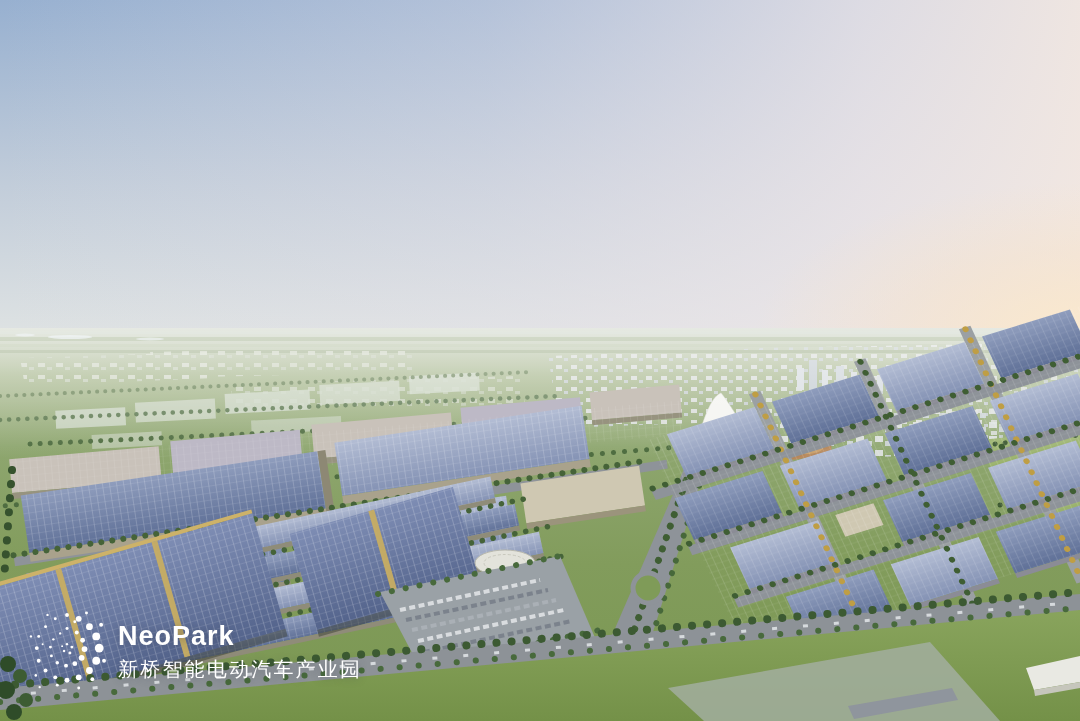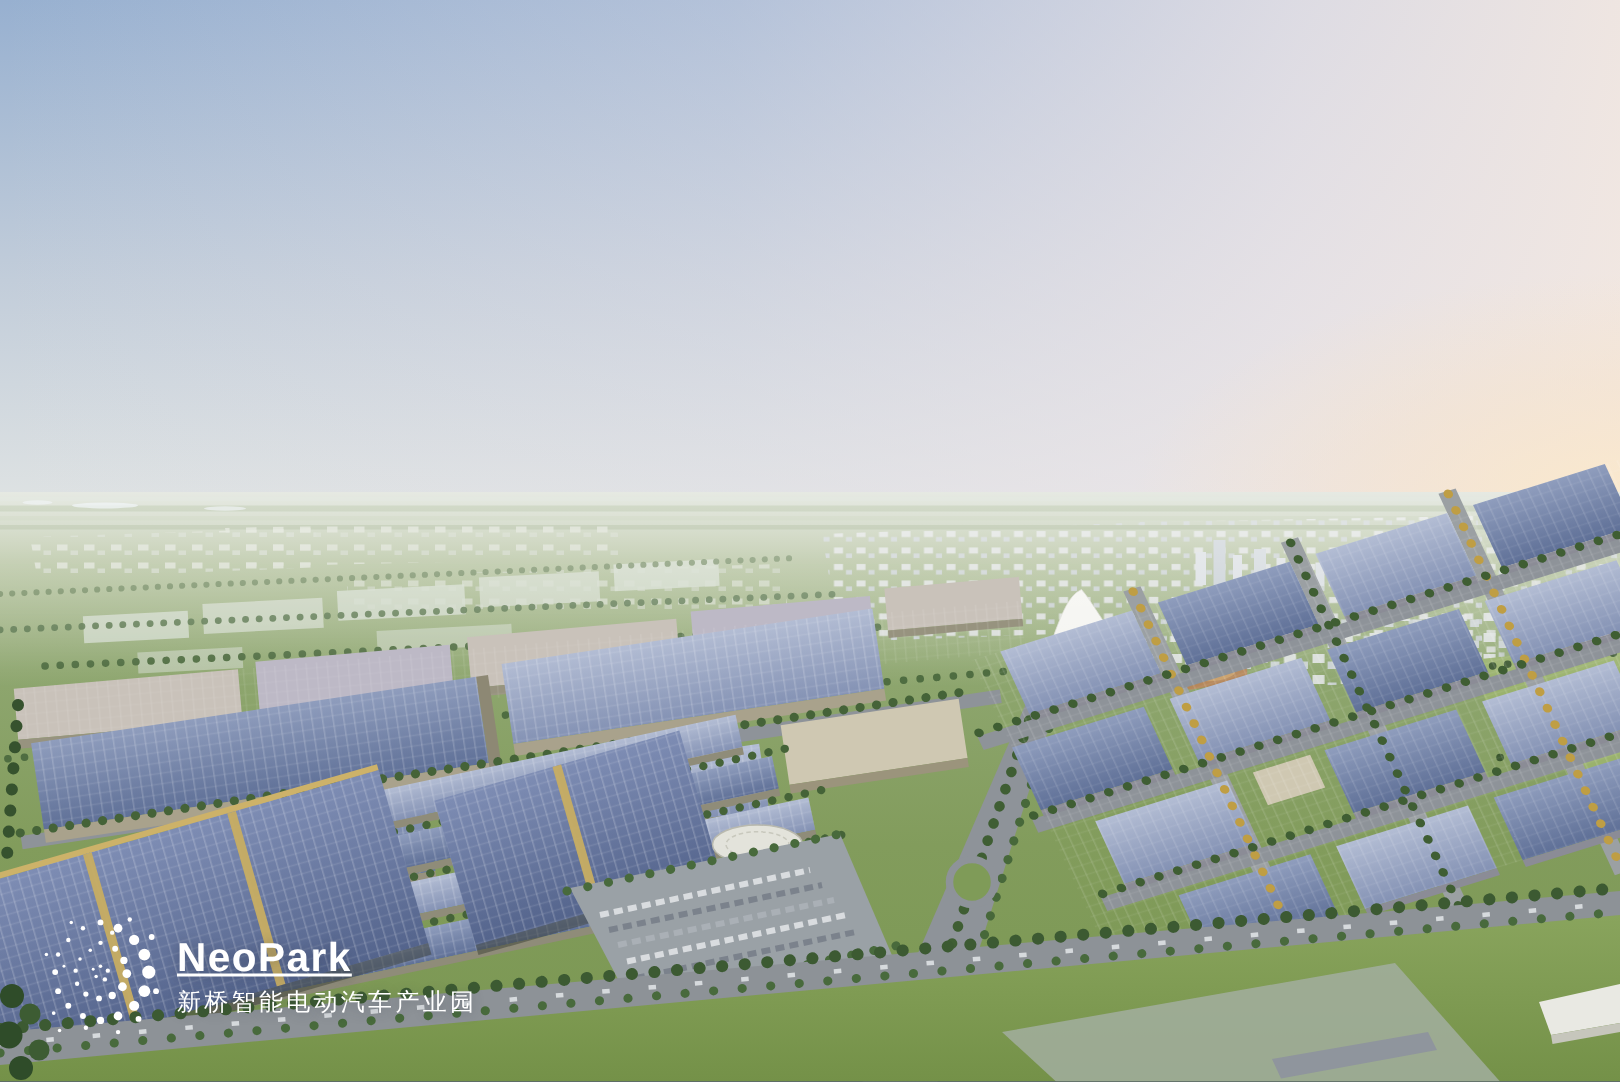--- a/index.html
+++ b/index.html
@@ -3,22 +3,22 @@
 <meta charset="utf-8">
 <style>
   html,body{margin:0;padding:0;background:#222;}
   .scene{position:relative;width:1080px;height:721px;overflow:hidden;
          font-family:"Liberation Sans",sans-serif;background:#9ab2d0;}
   .scene svg.landscape{position:absolute;inset:0;display:block;}
   .brand{position:absolute;left:28px;bottom:26px;display:flex;align-items:center;
          gap:12px;color:#ffffff;text-shadow:0 1px 8px rgba(40,50,70,.35);}
   .brand .mark{width:78px;height:88px;flex:0 0 auto;}
   .brand-text{display:flex;flex-direction:column;}
-  .brand-name{font-weight:700;font-size:27px;line-height:1;letter-spacing:1px;text-decoration:underline;}
-  .brand-sub{margin-top:9px;font-weight:400;font-size:16px;line-height:1;letter-spacing:2.2px;}
+  .brand-name{font-weight:700;font-size:27px;line-height:1;letter-spacing:1px;}
+  .brand-sub{margin-top:9px;font-weight:400;font-size:20px;line-height:1;letter-spacing:2.2px;}
 </style>
 </head>
 <body>
 
 <div class="scene">
 
 <svg class="landscape" viewBox="0 0 1080 721" width="1080" height="721" xmlns="http://www.w3.org/2000/svg">
   <defs>
     <linearGradient id="skyV" x1="0" y1="0" x2="0" y2="1">
       <stop offset="0" stop-color="#97b0d0"></stop>

